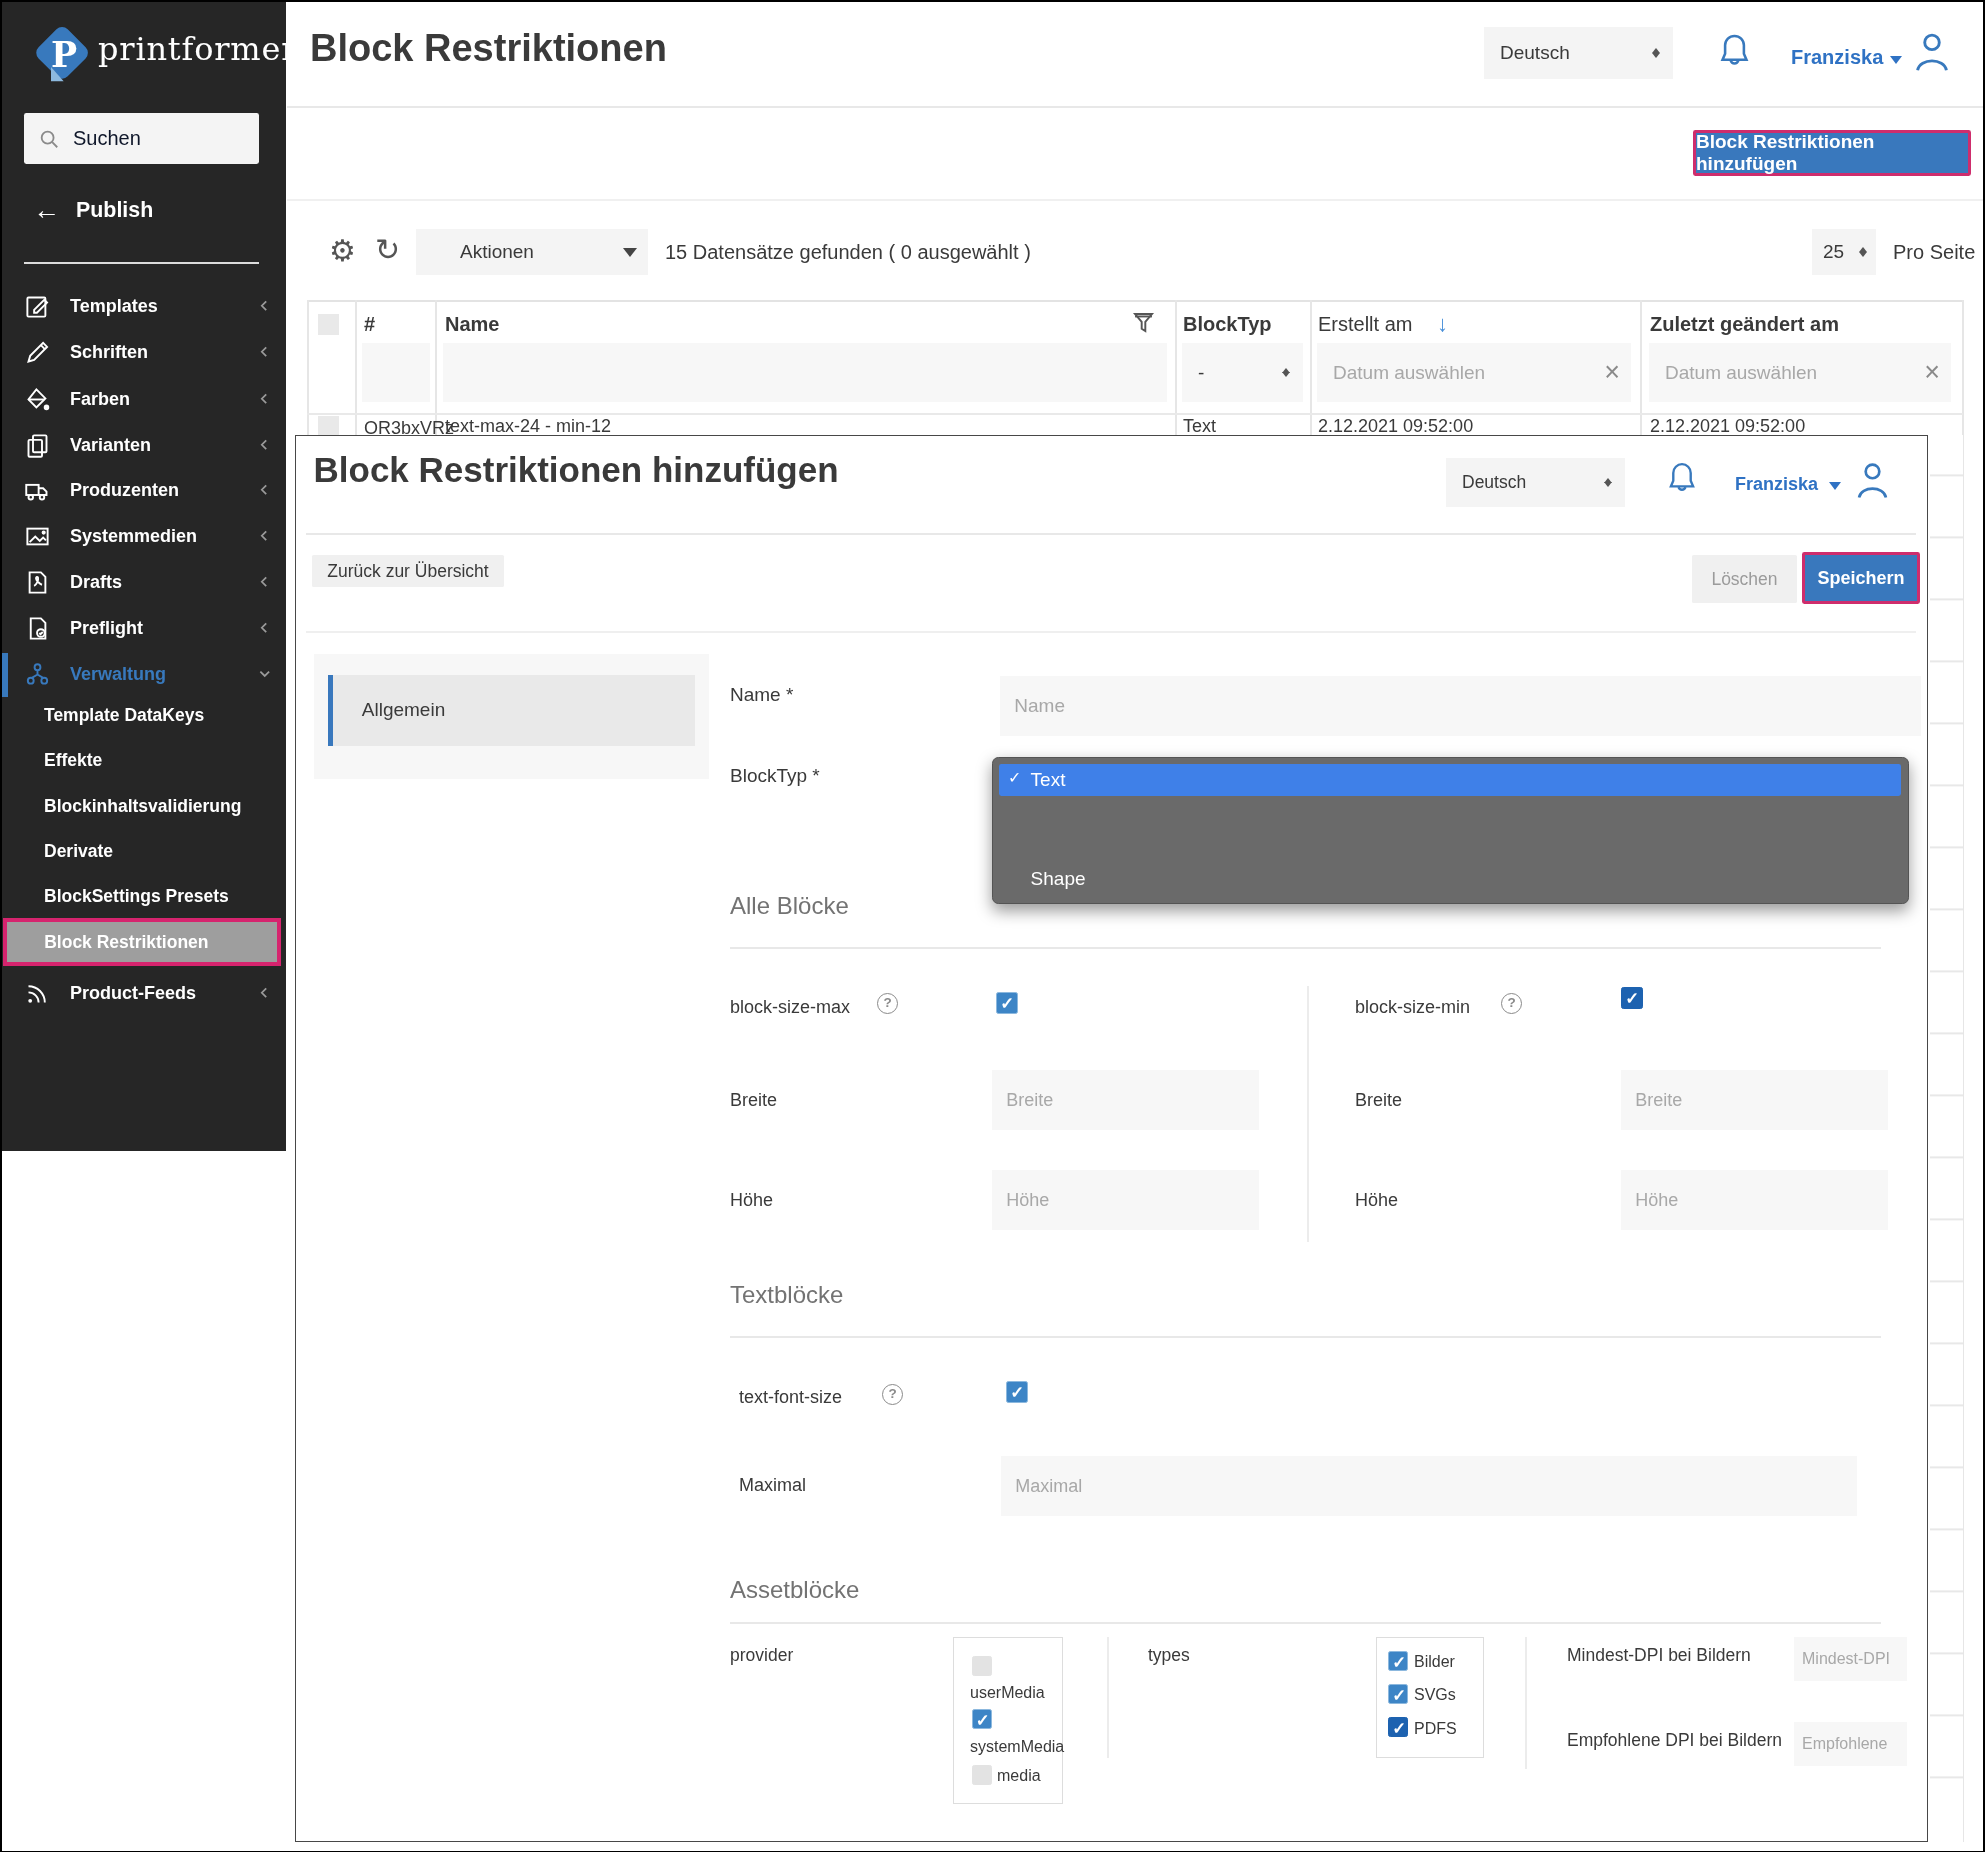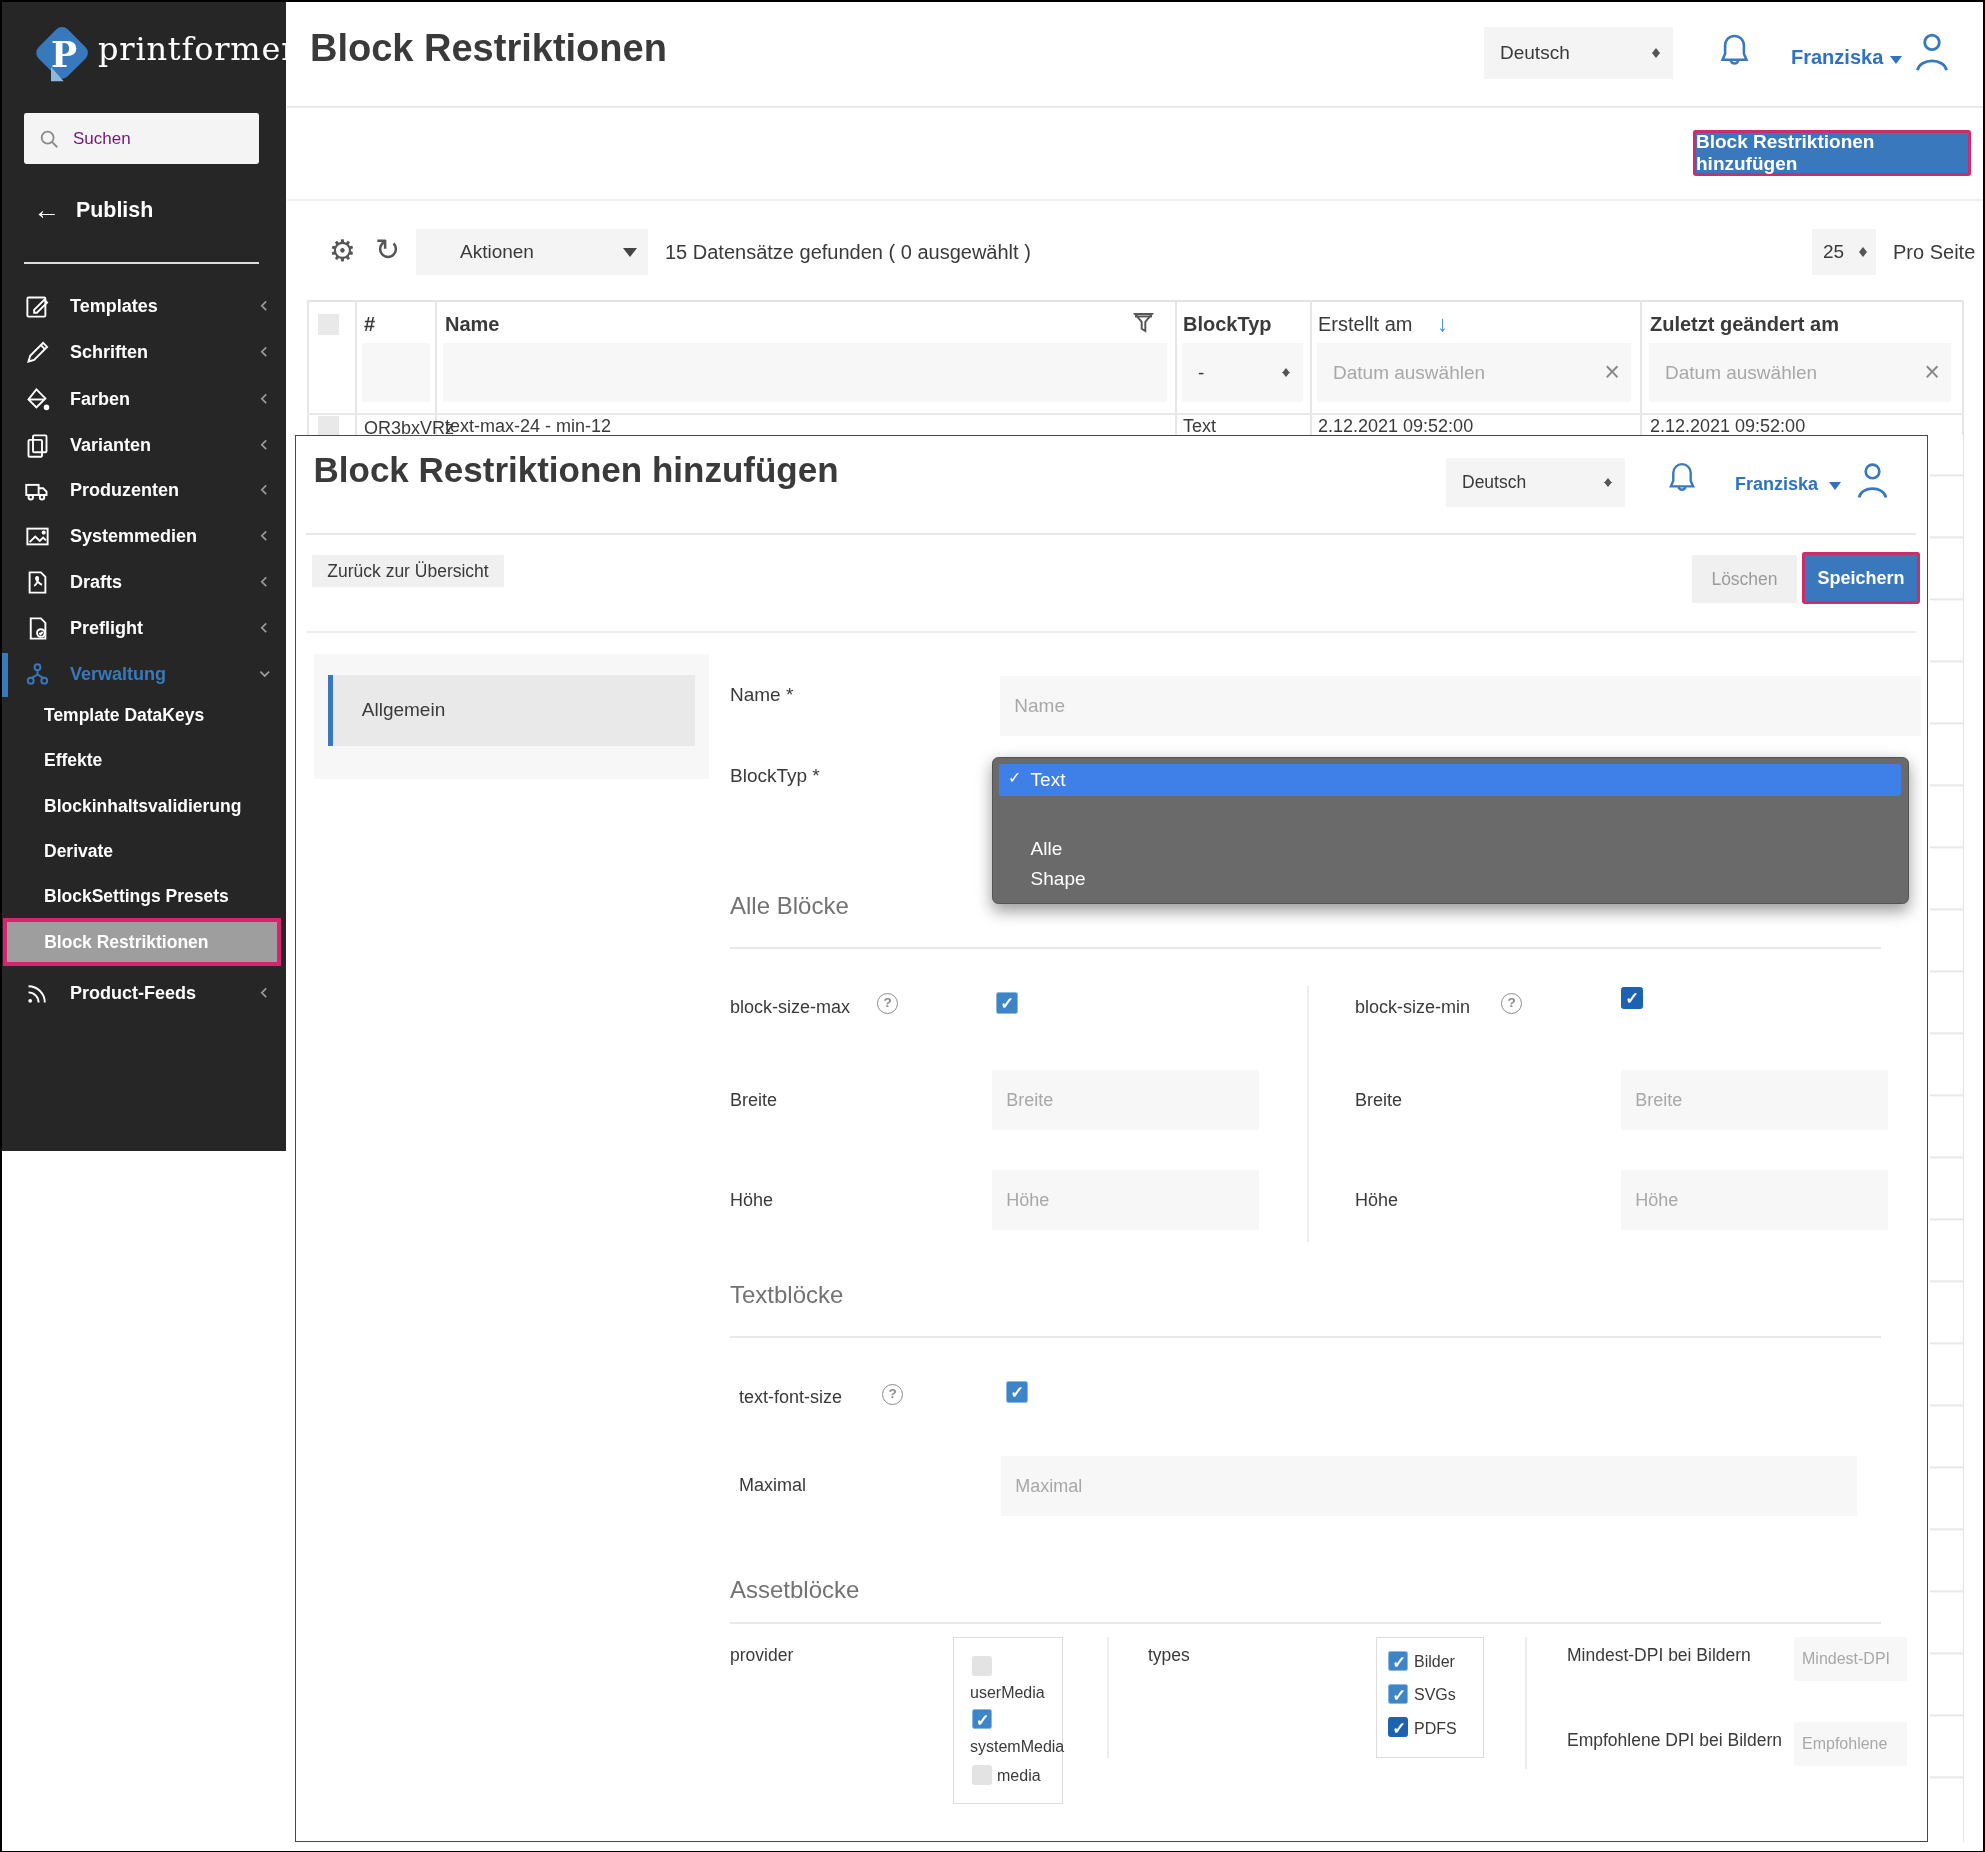--- a/index.html
+++ b/index.html
@@ -6,21 +6,21 @@
   .screen{position:relative;width:1985px;height:1853px;background:#fff;
           font-family:"Liberation Sans",sans-serif;overflow:hidden;}
   .abs{position:absolute;}
   .frame{position:absolute;inset:0;border:2.4px solid #000;z-index:90;pointer-events:none;}
 
   
   .sidebar{position:absolute;left:0;top:0;width:286px;height:1151px;background:#262626;z-index:5;}
   .brand-text{font-family:"DejaVu Serif",serif;color:#fff;font-size:32px;letter-spacing:0.8px;}
   .sb-search{position:absolute;left:24px;top:113px;width:235px;height:51px;background:#f4f4f4;
              border-radius:2.4px;display:flex;align-items:center;gap:12.7px;padding-left:14.3px;box-sizing:border-box;}
-  .sb-search span{color:#701a75;font-size:17px;}
+  .sb-search span{color:#0f172a;font-size:20px;}
   .sb-back{position:absolute;left:33px;top:195px;color:#fff;font-size:21.4px;font-weight:600;
            display:flex;align-items:center;gap:16px;}
   .sb-div{position:absolute;left:24px;top:262px;width:235px;height:1.6px;background:#dcdcdc;}
   .sb-item{position:absolute;left:0;width:286px;height:46px;display:flex;align-items:center;}
   .sb-item .ic{position:absolute;left:24px;width:27px;height:27px;}
   .sb-item .tx{position:absolute;left:70px;color:#fff;font-size:18px;font-weight:600;}
   .sb-item .chev{position:absolute;left:256px;width:17.5px;height:17.5px;}
   .sb-sub{position:absolute;left:44px;color:#fff;font-size:17.5px;font-weight:600;}
   .sb-active{position:absolute;left:3.2px;top:918px;width:278px;height:48px;background:#9e9e9e;
              border:4px solid #d6246e;box-sizing:border-box;display:flex;align-items:center;}
@@ -333,23 +333,20 @@
 
     <span class="abs lbl" style="left:434px;top:248px;font-size:19px">Name *</span>
     <input class="field" style="left: 704px; top: 240px; width: 921px; height: 60px; font-size: 19px;" placeholder="Name">
 
     <span class="abs lbl" style="left:434px;top:329px;font-size:19px">BlockTyp *</span>
     <div class="dd">
       <div class="dd-item sel" style="top:6.4px;height:32px">
         <span class="dd-check">✓</span>
         <span>Text</span>
       </div>
-      <div class="dd-item" style="top:76px">
-        <span>Alle</span>
-      </div>
       <div class="dd-item" style="top:106px">
         <span>Shape</span>
       </div>
     </div>
 
     <span class="abs h2" style="left:434px;top:456px">Alle Blöcke</span>
     <div class="hline" style="left:434px;top:511px;width:1151px"></div>
     <div class="vline" style="left:1011px;top:550px;height:256px;background:#ececec"></div>
 
     <span class="abs lbl" style="left:434px;top:561px">block-size-max</span>

